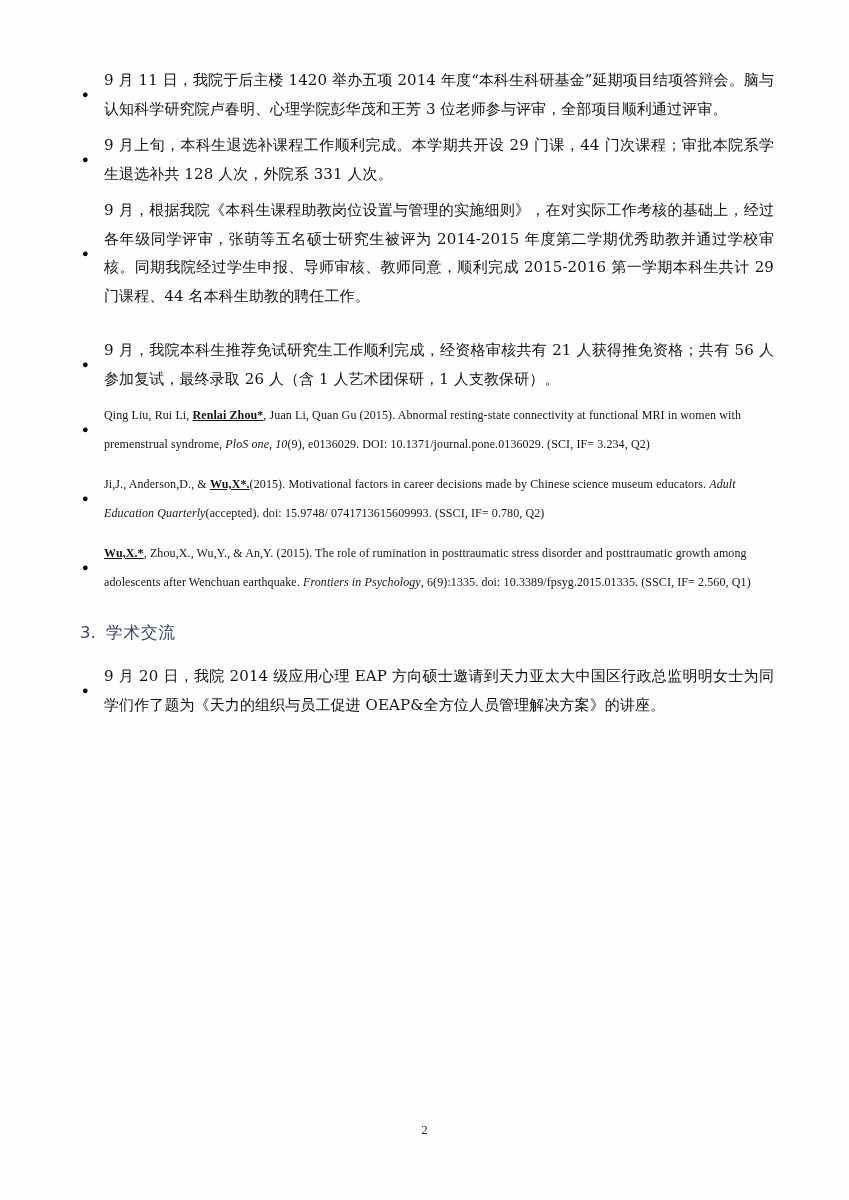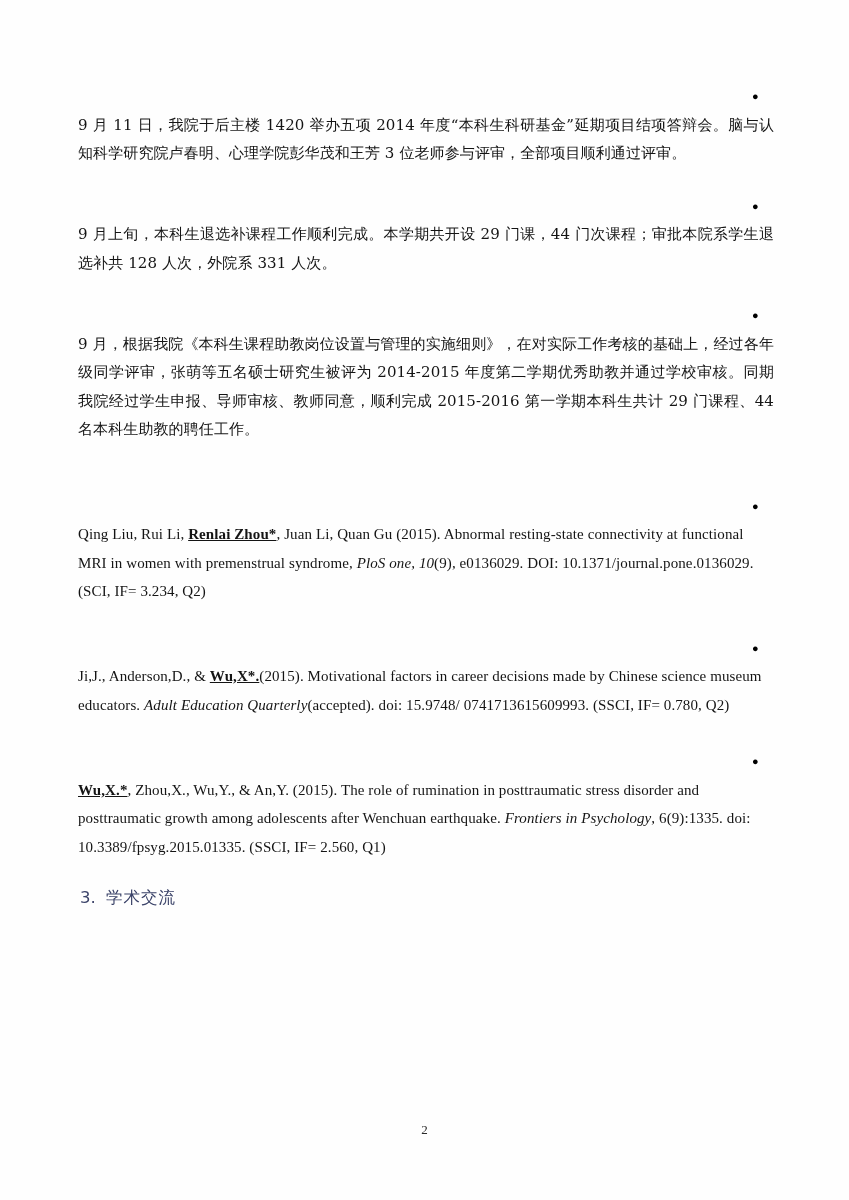--- a/index.html
+++ b/index.html
@@ -28,23 +28,22 @@
   .content {
     position: absolute;
     left: 78px;
     top: 66px;
     width: 696px;
   }
 
   
   .item {
     display: flex;
-    align-items: flex-end;
-    margin: 16px 0 2px 0;
-    flex-direction: column;
+    align-items: center;
+    margin: 0 0 2px 0;
   }
   .bullet {
     flex: 0 0 auto;
     width: 26px;
     text-align: left;
     font-size: 11px;
     line-height: 28.5px;
     color: #000;
     padding-left: 4px;
     box-sizing: border-box;
@@ -64,21 +63,21 @@
   
   .cn {
     font-family: "DejaVu Serif", "Liberation Serif", serif;
     font-size: 15px;
     line-height: 28.5px;
   }
 
   
   .en {
     font-family: "Liberation Serif", "DejaVu Serif", serif;
-    font-size: 15px;
+    font-size: 12px;
     line-height: 28.5px;
     text-align: left;
   }
   .en .au {
     font-weight: bold;
     text-decoration: underline;
   }
   .en .it {
     font-style: italic;
   }
@@ -133,20 +132,24 @@
       </div>
       <div class="gap-sm"></div>
       <div class="item">
         <span class="bullet"></span>
         <div class="body-text cn">9 月，根据我院《本科生课程助教岗位设置与管理的实施细则》，在对实际工作考核的基础上，经过各年级同学评审，张萌等五名硕士研究生被评为 2014-2015 年度第二学期优秀助教并通过学校审核。同期我院经过学生申报、导师审核、教师同意，顺利完成 2015-2016 第一学期本科生共计 29 门课程、44 名本科生助教的聘任工作。</div>
       </div>
       <div class="gap-sm"></div>
       <div class="gap-sm"></div>
       <div class="gap-sm"></div>
       <div class="gap-sm"></div>
+      <div class="item">
+        <span class="bullet"></span>
+        <div class="body-text cn">9 月，我院本科生推荐免试研究生工作顺利完成，经资格审核共有 21 人获得推免资格；共有 56 人参加复试，最终录取 26 人（含 1 人艺术团保研，1 人支教保研）。</div>
+      </div>
       <div class="gap-sm"></div>
       <div class="item">
         <span class="bullet"></span>
         <div class="body-text en"><span>Qing Liu, Rui Li, </span><span class="au">Renlai Zhou*</span><span>, Juan Li, Quan Gu (2015). Abnormal resting-state connectivity at functional MRI in women with premenstrual syndrome, </span><span class="it">PloS one, 10</span><span>(9), e0136029. DOI: 10.1371/journal.pone.0136029. (SCI, IF= 3.234, Q2)</span></div>
       </div>
       <div class="gap-md"></div>
       <div class="item">
         <span class="bullet"></span>
         <div class="body-text en"><span>Ji,J., Anderson,D., &amp; </span><span class="au">Wu,X*.</span><span>(2015). Motivational factors in career decisions made by Chinese science museum educators. </span><span class="it">Adult Education Quarterly</span><span>(accepted). doi: 15.9748/ 0741713615609993.    (SSCI, IF= 0.780, Q2)</span></div>
       </div>
@@ -154,17 +157,21 @@
       <div class="item">
         <span class="bullet"></span>
         <div class="body-text en"><span class="au">Wu,X.*</span><span>, Zhou,X., Wu,Y., &amp; An,Y. (2015). The role of rumination in posttraumatic stress disorder and posttraumatic growth among adolescents after Wenchuan earthquake. </span><span class="it">Frontiers in Psychology</span><span>, 6(9):1335. doi: 10.3389/fpsyg.2015.01335. (SSCI, IF= 2.560, Q1)</span></div>
       </div>
       <div class="gap-md"></div>
       <div class="section-heading" style="color: rgb(58, 66, 104);">
         <span class="num">3.</span>
         <span class="ttl">学术交流</span>
       </div>
       <div class="gap-sm"></div>
+      <div class="item">
+        <span class="bullet"></span>
+        <div class="body-text cn">9 月 20 日，我院 2014 级应用心理 EAP 方向硕士邀请到天力亚太大中国区行政总监明明女士为同学们作了题为《天力的组织与员工促进 OEAP&amp;全方位人员管理解决方案》的讲座。</div>
+      </div>
       <div class="gap-sm"></div>
       <div class="gap-sm"></div>
     </div>
   <div class="page-number">2</div>
 </div>
 
 </body></html>

